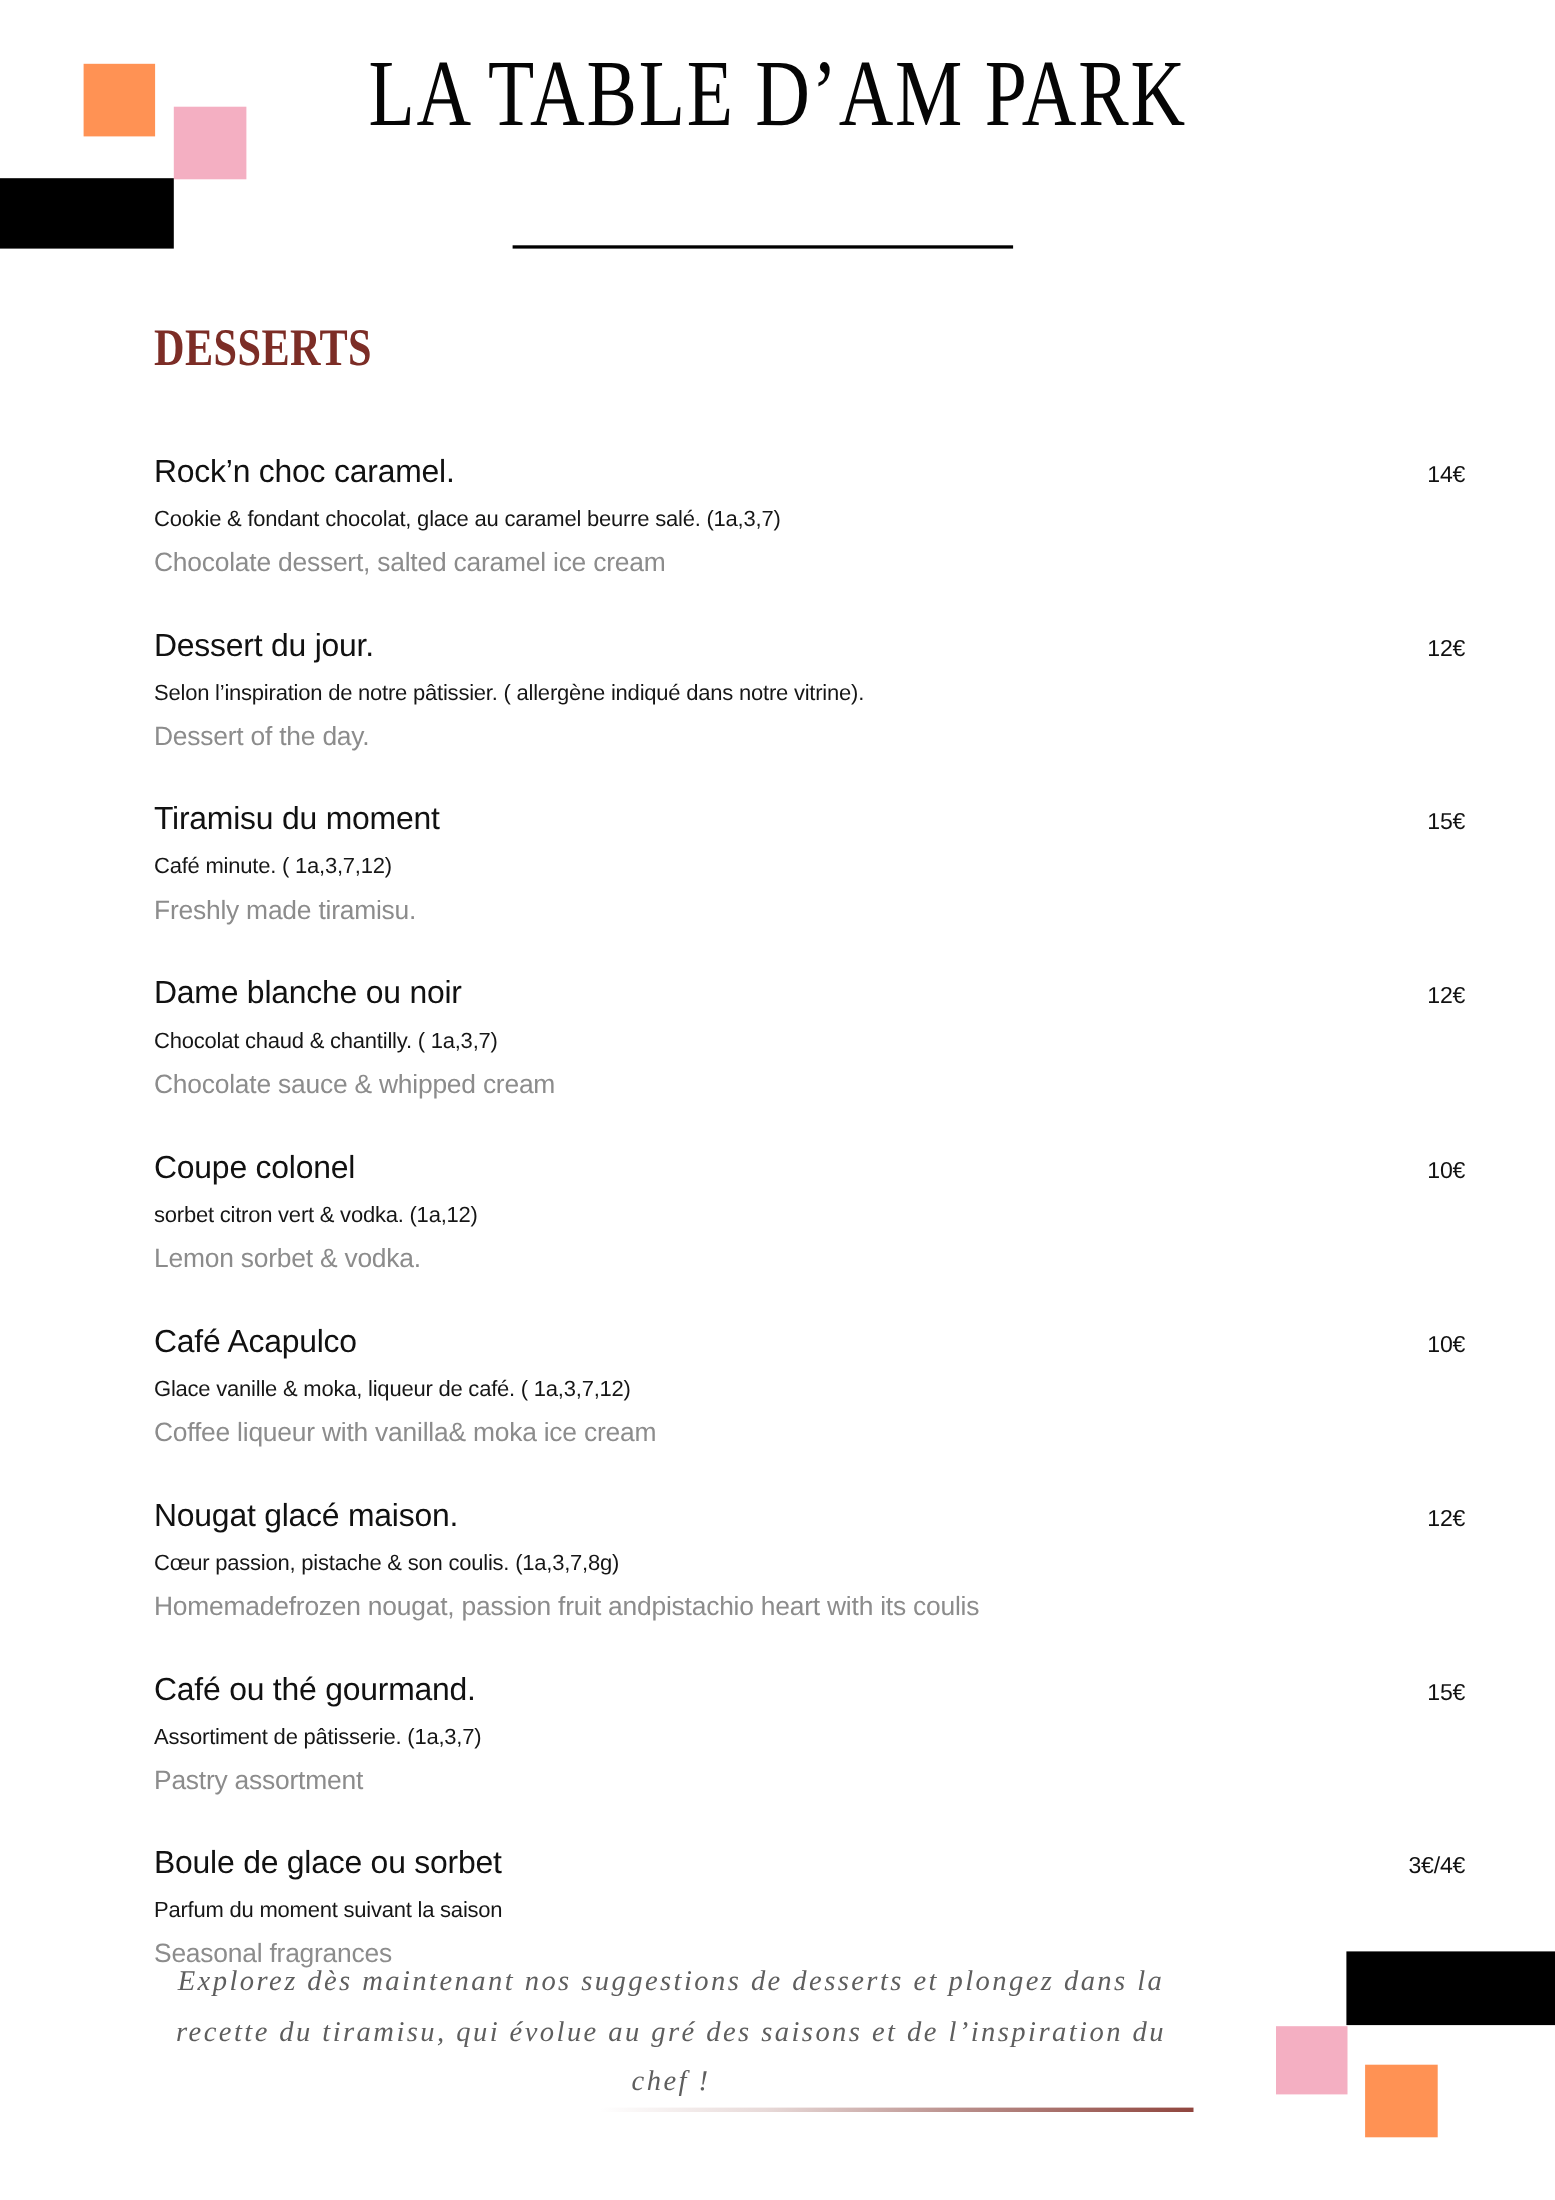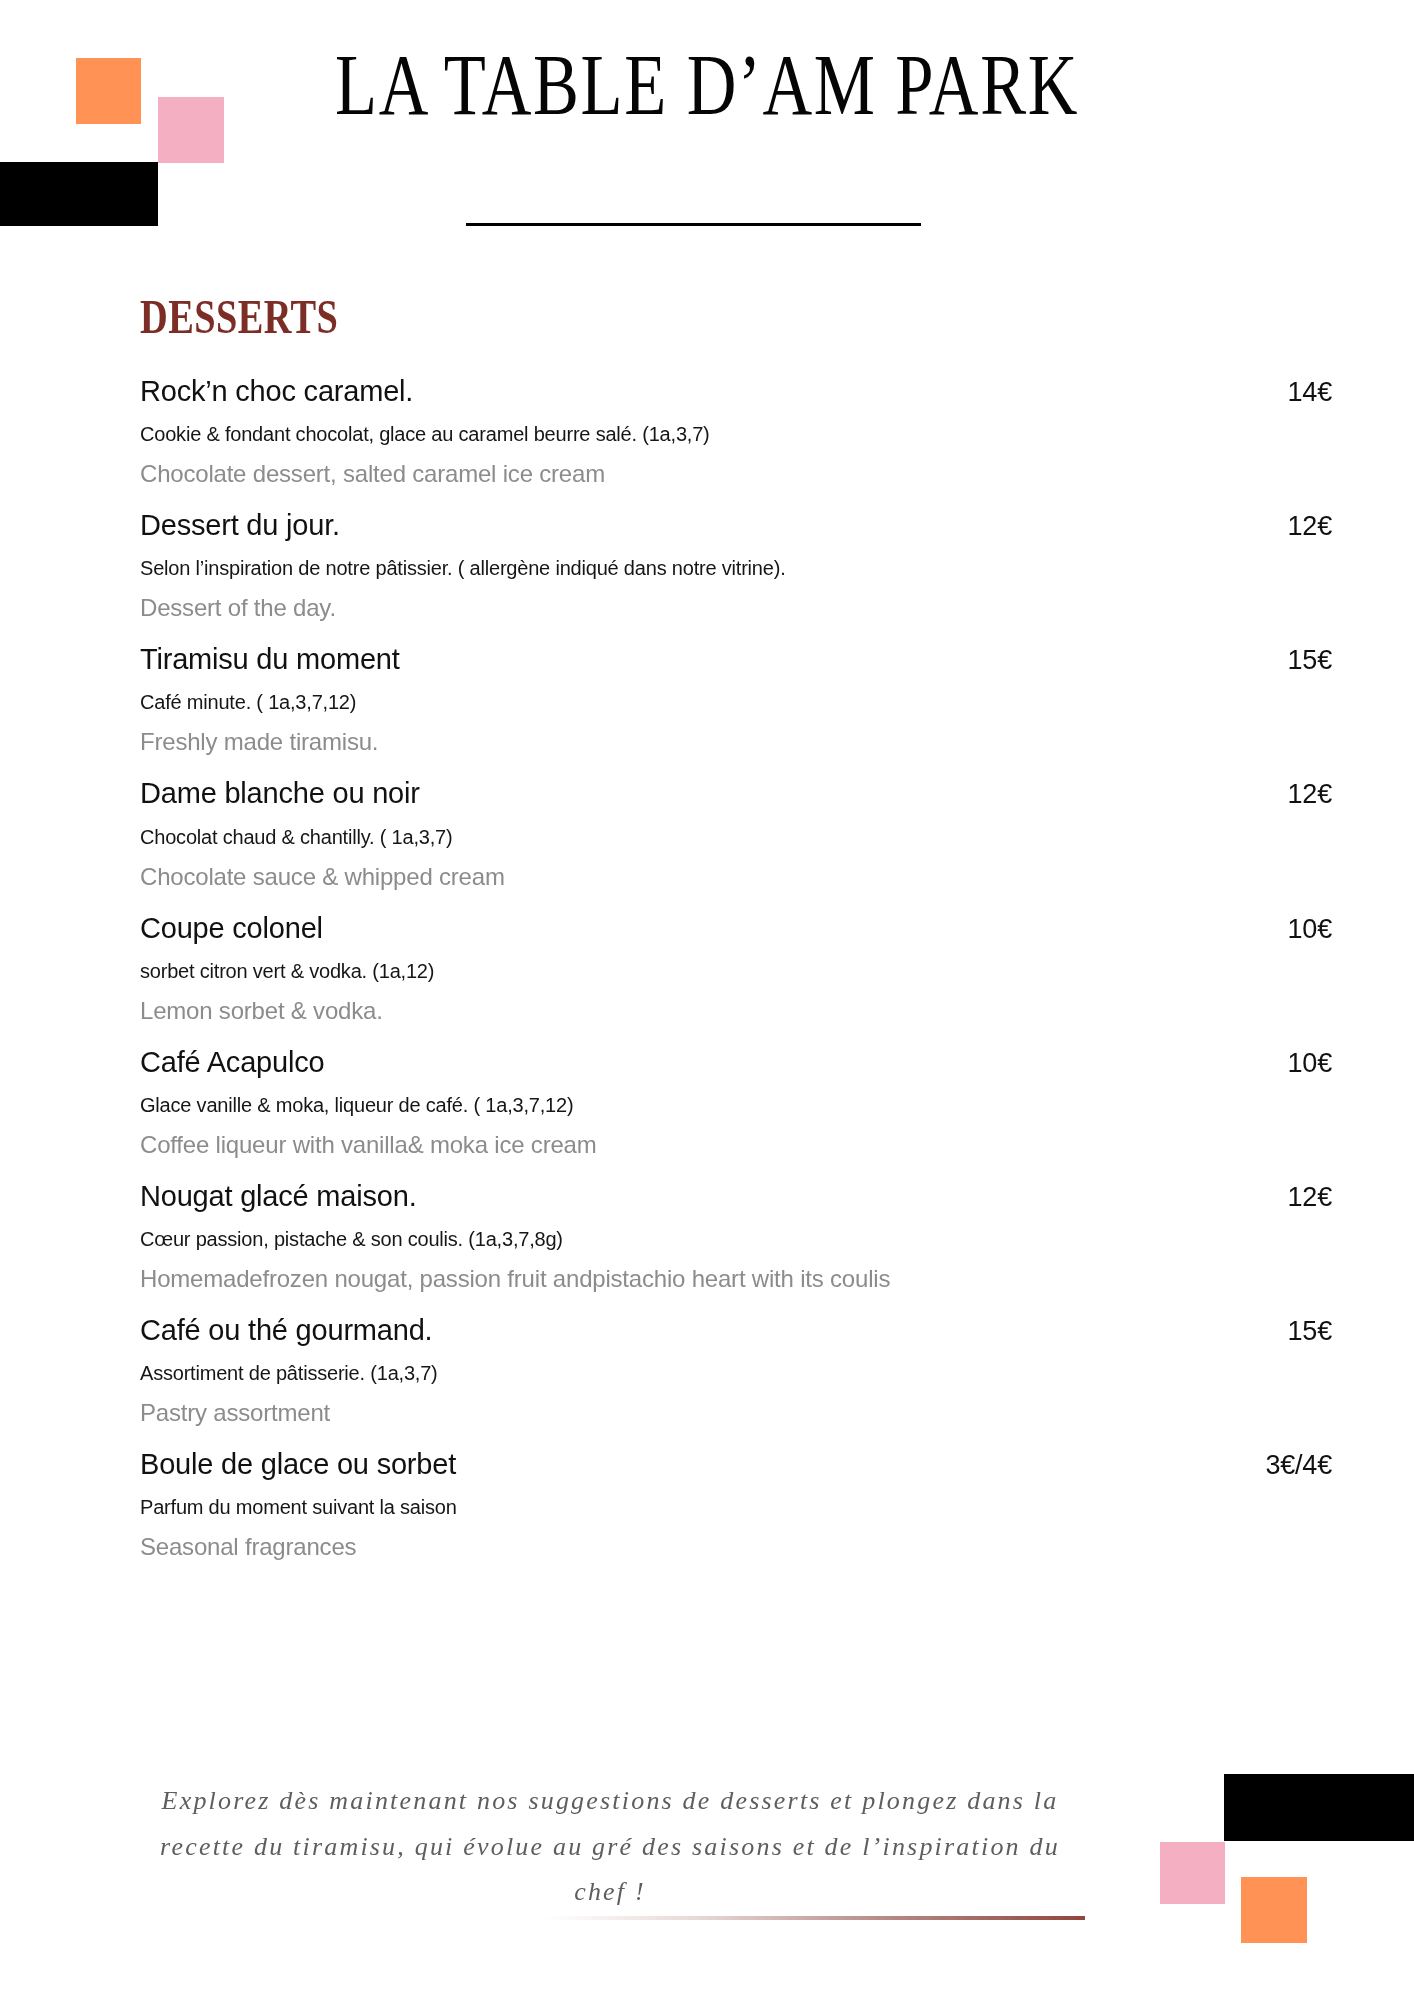--- a/index.html
+++ b/index.html
@@ -80,35 +80,36 @@
     width:1192px;
   }
 
   .menu-item { width:100%; margin-bottom:14px; }
 
   .item-head {
     display:flex;
     align-items:baseline;
     justify-content:space-between;
     width:100%;
+    margin-top:38px;
   }
 
   .item-name {
     font-family:"Liberation Sans", sans-serif;
     font-size:29px;
     line-height:1.35;
     color:#111111;
     font-weight:400;
     letter-spacing:-0.2px;
     white-space:nowrap;
   }
 
   .item-price {
     font-family:"Liberation Sans", sans-serif;
-    font-size:27px;
+    font-size:21px;
     line-height:1.35;
     color:#111111;
     font-weight:400;
     letter-spacing:-0.2px;
     white-space:nowrap;
     text-align:right;
     padding-left:20px;
   }
 
   .item-desc-fr {

